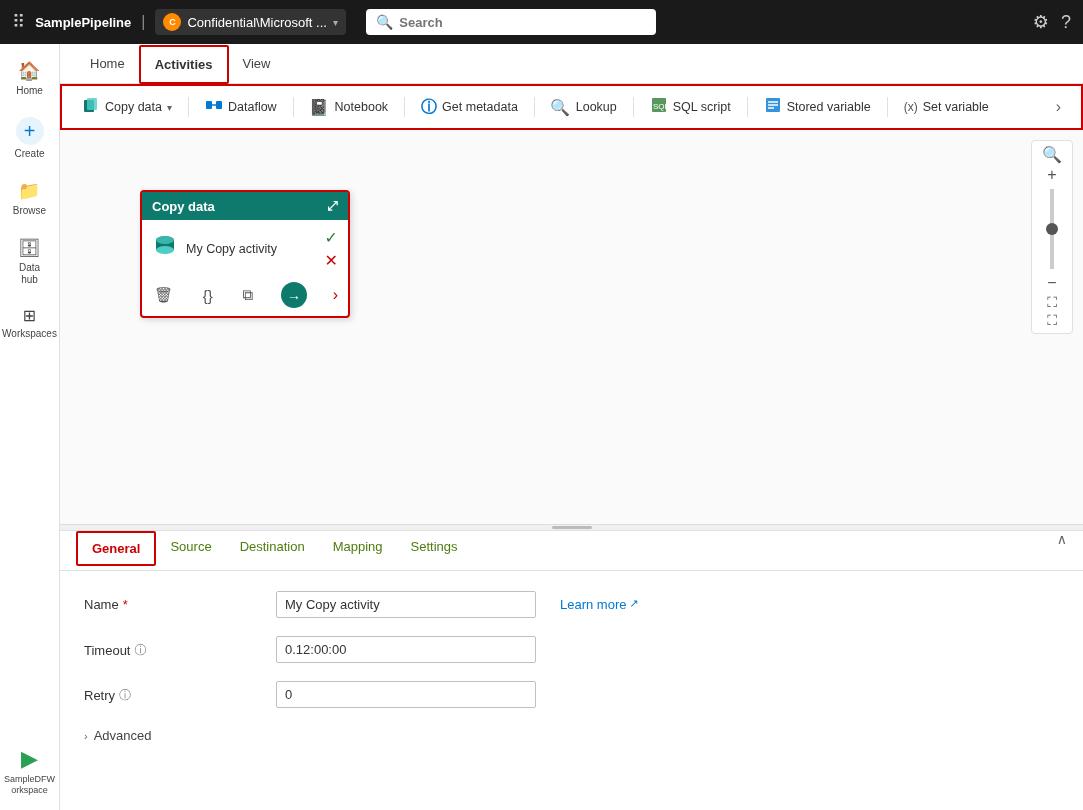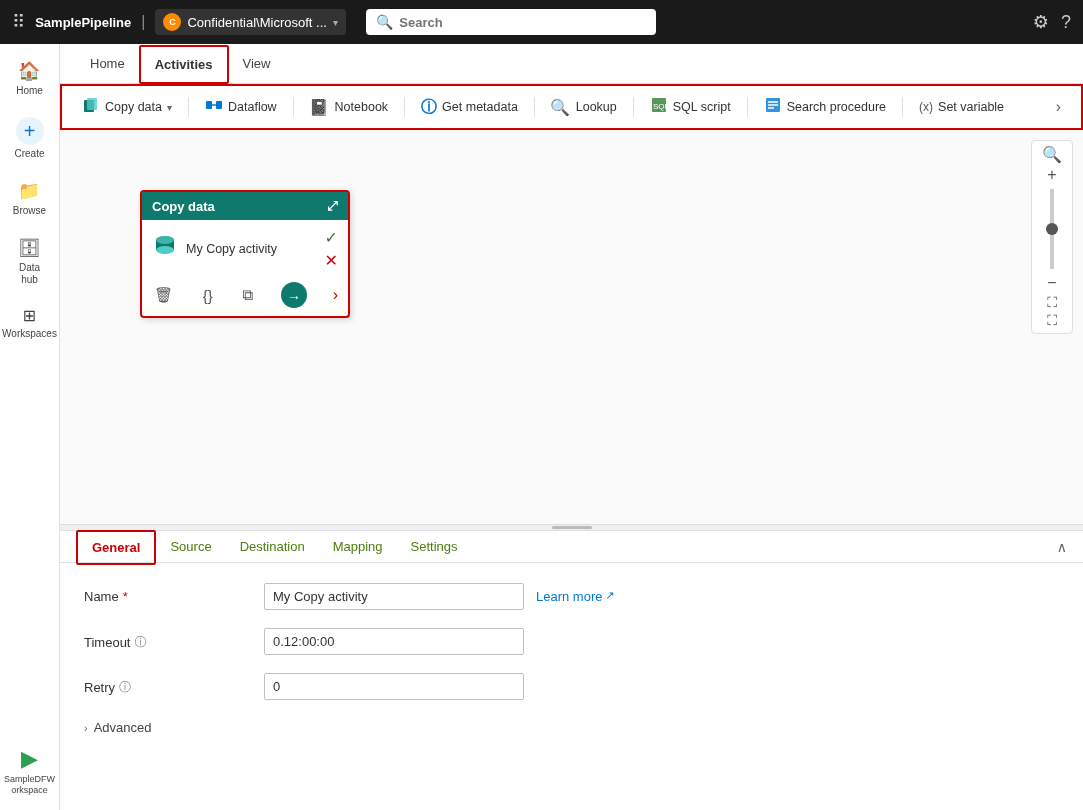--- a/index.html
+++ b/index.html
@@ -156,34 +156,34 @@
     
     .pane-divider {
       height: 6px; background: #f0f0f0; border-top: 1px solid #ddd;
       cursor: row-resize; display: flex; align-items: center; justify-content: center;
     }
     .pane-divider-handle { width: 40px; height: 3px; background: #bbb; border-radius: 2px; }
 
     
     .bottom-panel { background: #fff; border-top: 1px solid #e0e0e0; min-height: 280px; }
     .bottom-tab-bar {
-      display: flex; align-items: center; border-bottom: 1px solid #e0e0e0;
-      padding: 0 16px; height: 32px;
+      display: flex; align-items: flex-start; border-bottom: 1px solid #e0e0e0;
+      padding: 0 16px; height: 40px;
     }
     .bottom-tab {
       padding: 8px 14px; font-size: 13px; color: #4d7c0f; cursor: pointer;
       border-bottom: 2px solid transparent; margin-bottom: -1px;
     }
     .bottom-tab.highlighted { border: 2px solid #c00; border-radius: 2px; font-weight: 600; color: #c00; }
     .bottom-tab-more { margin-left: auto; font-size: 12px; color: #888; cursor: pointer; }
     .collapse-btn { margin-left: 8px; font-size: 14px; color: #666; cursor: pointer; background: none; border: none; }
 
     
     .form-area { padding: 20px 24px; display: flex; flex-direction: column; gap: 18px; }
-    .form-row { display: flex; align-items: flex-start; gap: 0; }
+    .form-row { display: flex; align-items: flex-start; gap: 12px; }
     .form-label {
       width: 180px; font-size: 13px; color: #333; padding-top: 6px;
       display: flex; align-items: center; gap: 4px;
     }
     .form-label-required { color: #c00; }
     .form-label-info { color: #888; font-size: 12px; cursor: help; }
     .form-input {
       width: 260px; border: 1px solid #c0c0c0; border-radius: 2px;
       padding: 5px 8px; font-size: 13px; color: #333; outline: none;
     }
@@ -314,21 +314,21 @@
       <div class="toolbar-sep"></div>
       <div class="toolbar-item">
         <span class="toolbar-item-icon">
           <svg width="18" height="18" viewBox="0 0 18 18">
               <rect x="2" y="2" width="14" height="14" rx="1" fill="#0078d4" opacity="0.8"></rect>
               <line x1="4" y1="6" x2="14" y2="6" stroke="#fff" stroke-width="1.5"></line>
               <line x1="4" y1="9" x2="14" y2="9" stroke="#fff" stroke-width="1.5"></line>
               <line x1="4" y1="12" x2="10" y2="12" stroke="#fff" stroke-width="1.5"></line>
             </svg>
         </span>
-        <span>Search procedure</span>
+        <span>Stored variable</span>
       </div>
       <div class="toolbar-sep"></div>
       <div class="toolbar-item">
         <span class="toolbar-item-icon" style="font-size:12px;color:#555;">(x)</span>
         <span>Set variable</span>
       </div>
       <div class="toolbar-more">›</div>
     </div>
 
     <div style="flex:1;display:flex;flex-direction:column;overflow:hidden;">

